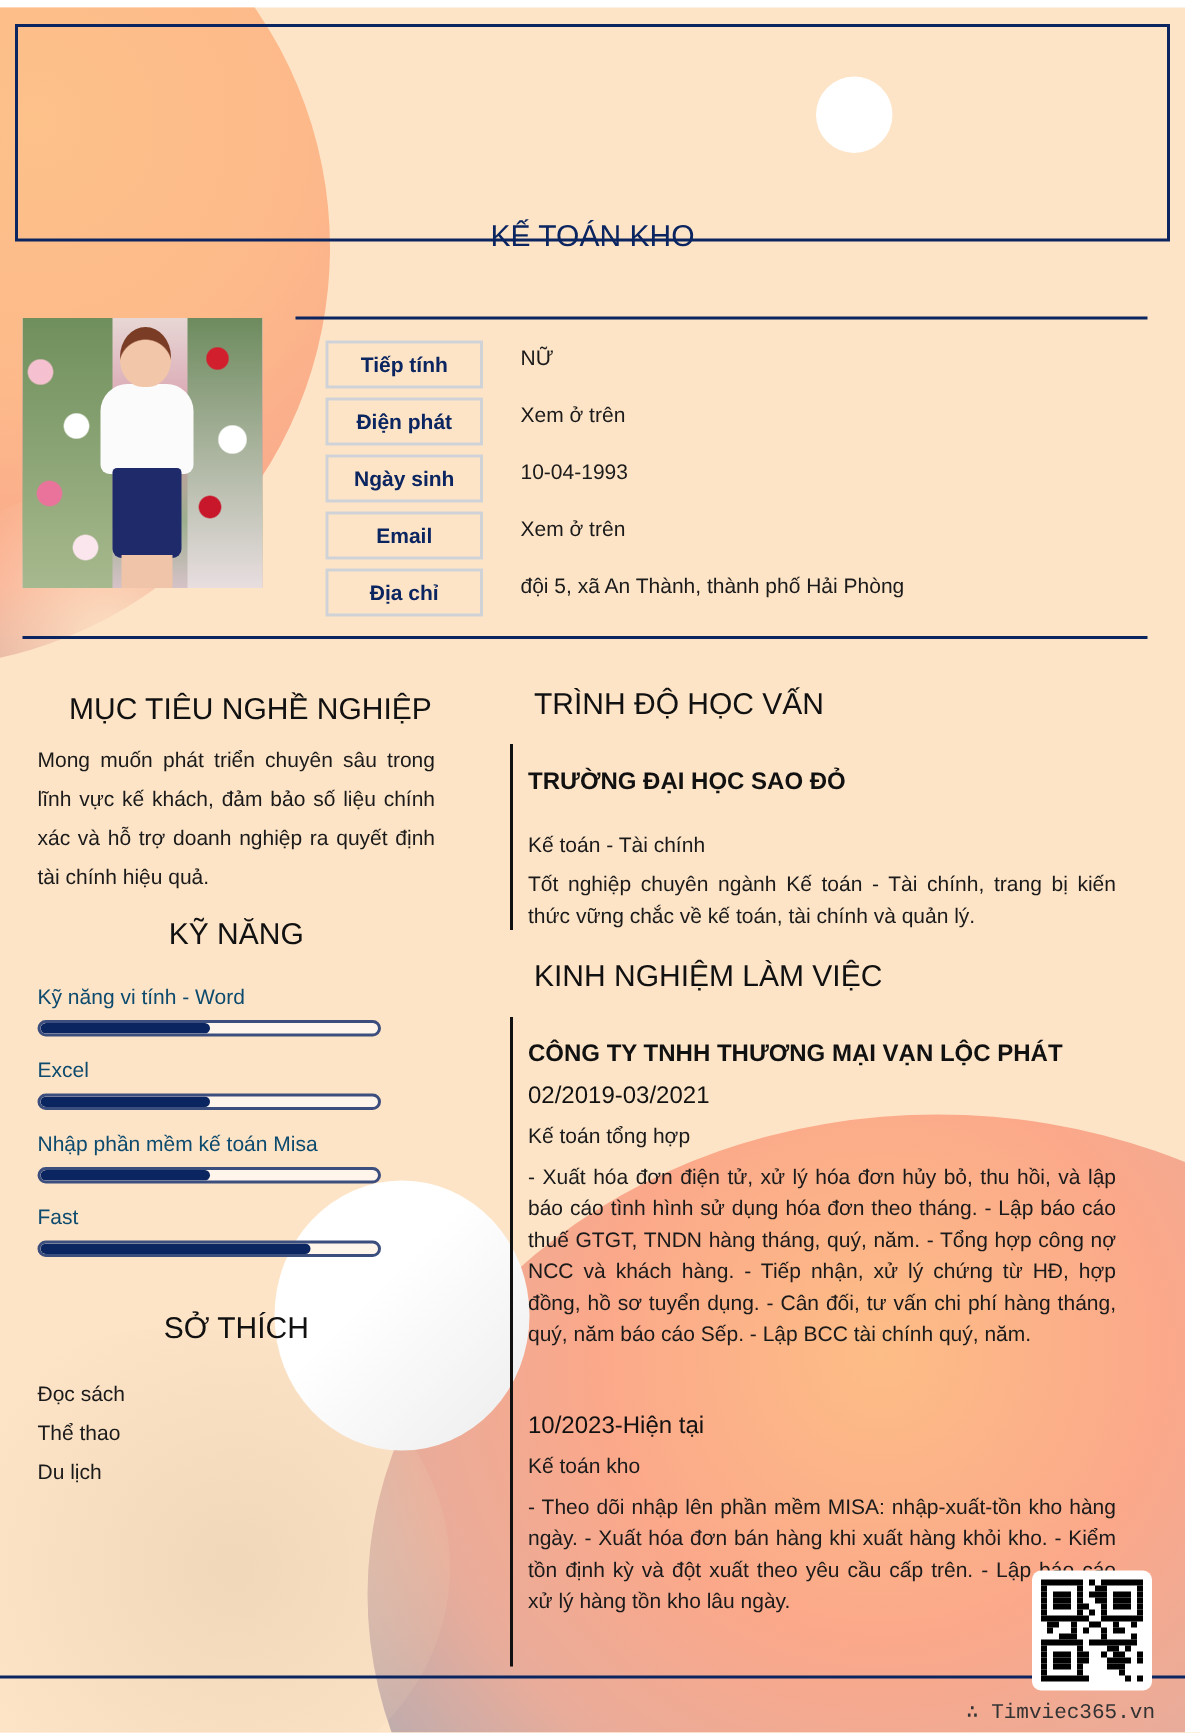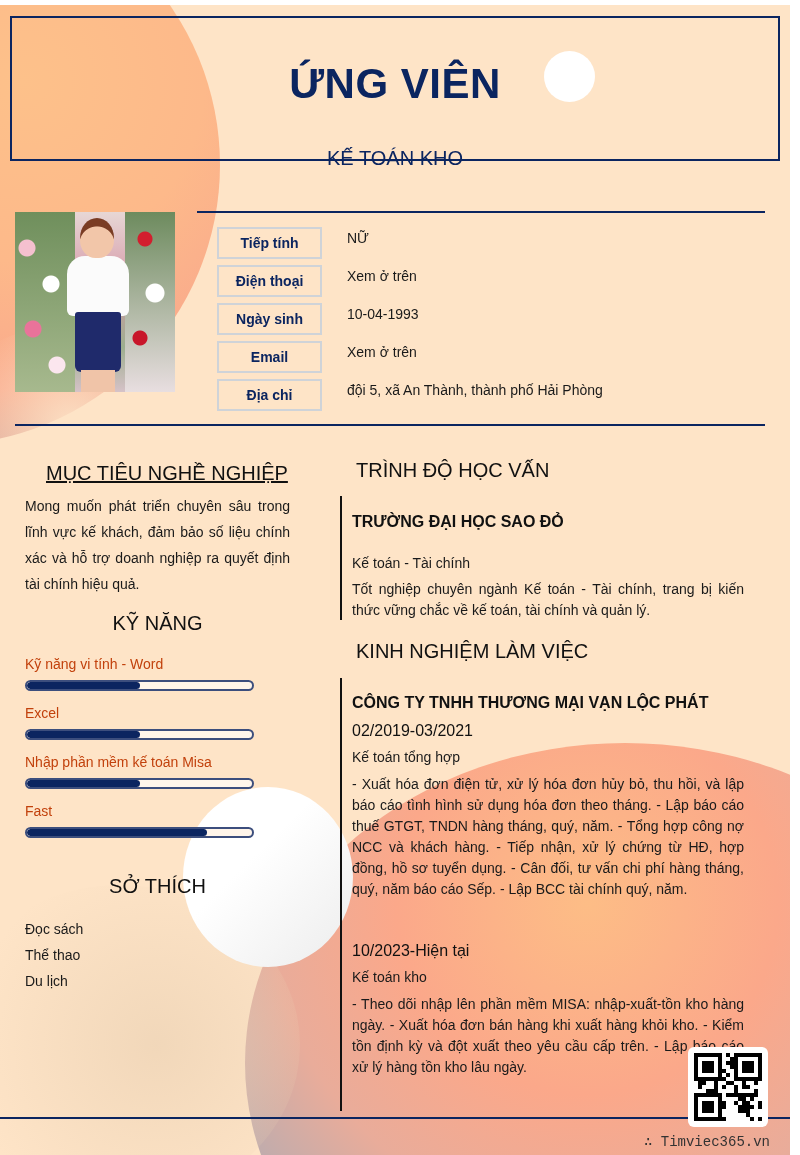--- a/index.html
+++ b/index.html
@@ -87,21 +87,21 @@
   }
   .info-value { position: absolute; left: 130px; top: 3px; font-size: 14px; color: #1a1a1a; }
 
   
   .sec-title { position: absolute; font-size: 20px; color: #111; }
   .objective {
     position: absolute; left: 25px; top: 488px; width: 265px;
     font-size: 14px; line-height: 26px; text-align: justify; color: #1a1a1a;
   }
   .skill { position: absolute; left: 25px; width: 230px; }
-  .skill-name { font-size: 14px; color: #c2410c; height: 20px; }
+  .skill-name { font-size: 14px; color: #0c4a6e; height: 20px; }
   .skill-bar {
     margin-top: 4px; width: 229px; height: 11px; border-radius: 6px;
     border: 2px solid #3c4e7d; background: #fff5ea; position: relative; overflow: hidden;
   }
   .skill-fill { position: absolute; left: 0; top: 0; bottom: 0; background: #0b2560; border-radius: 5px; }
   .hobby { position: absolute; left: 25px; font-size: 14px; color: #1a1a1a; }
 
   
   .vline { position: absolute; left: 340px; width: 2px; background: #111; }
   .r-block { position: absolute; left: 352px; width: 392px; }
@@ -127,58 +127,57 @@
 
 <div class="page">
   <div class="blob-tl"></div>
   <div class="blob-tl-fade"></div>
   <div class="blob-br"></div>
   <div class="blob-beige"></div>
   <div class="blob-white"></div>
   <div class="dot-white"></div>
 
   <div class="header-box"></div>
-  <div class="title">ỨNG VIÊN</div>
   <div class="subtitle">KẾ TOÁN KHO</div>
 
   <div class="avatar">
     <div class="flowers-l"></div>
     <div class="flowers-r"></div>
     <div class="shirt"></div>
     <div class="skirt"></div>
     <div class="legs"></div>
     <div class="head"></div>
   </div>
 
   <div class="info-line-top"></div>
 
   <div class="info-row" style="top:222px">
     <div class="info-label">Tiếp tính</div>
     <div class="info-value">NỮ</div>
   </div>
   <div class="info-row" style="top:260px">
-    <div class="info-label">Điện thoại</div>
+    <div class="info-label">Điện phát</div>
     <div class="info-value">Xem ở trên</div>
   </div>
   <div class="info-row" style="top:298px">
     <div class="info-label">Ngày sinh</div>
     <div class="info-value">10-04-1993</div>
   </div>
   <div class="info-row" style="top:336px">
     <div class="info-label">Email</div>
     <div class="info-value">Xem ở trên</div>
   </div>
   <div class="info-row" style="top:374px">
     <div class="info-label">Địa chỉ</div>
     <div class="info-value">đội 5, xã An Thành, thành phố Hải Phòng</div>
   </div>
 
   <div class="info-line-bottom"></div>
 
-  <div class="sec-title" style="left:46px; top:457px;text-decoration:underline;">MỤC TIÊU NGHỀ NGHIỆP</div>
+  <div class="sec-title" style="left:46px; top:457px;">MỤC TIÊU NGHỀ NGHIỆP</div>
   <div class="objective">Mong muốn phát triển chuyên sâu trong lĩnh vực kế khách, đảm bảo số liệu chính xác và hỗ trợ doanh nghiệp ra quyết định tài chính hiệu quả.</div>
 
   <div class="sec-title" style="left:0; width:315px; text-align:center; top:607px;">KỸ NĂNG</div>
 
   <div class="skill" style="top:651px">
     <div class="skill-name">Kỹ năng vi tính - Word</div>
     <div class="skill-bar">
         <div class="skill-fill" style="width: 50%;"></div>
       </div>
   </div>

